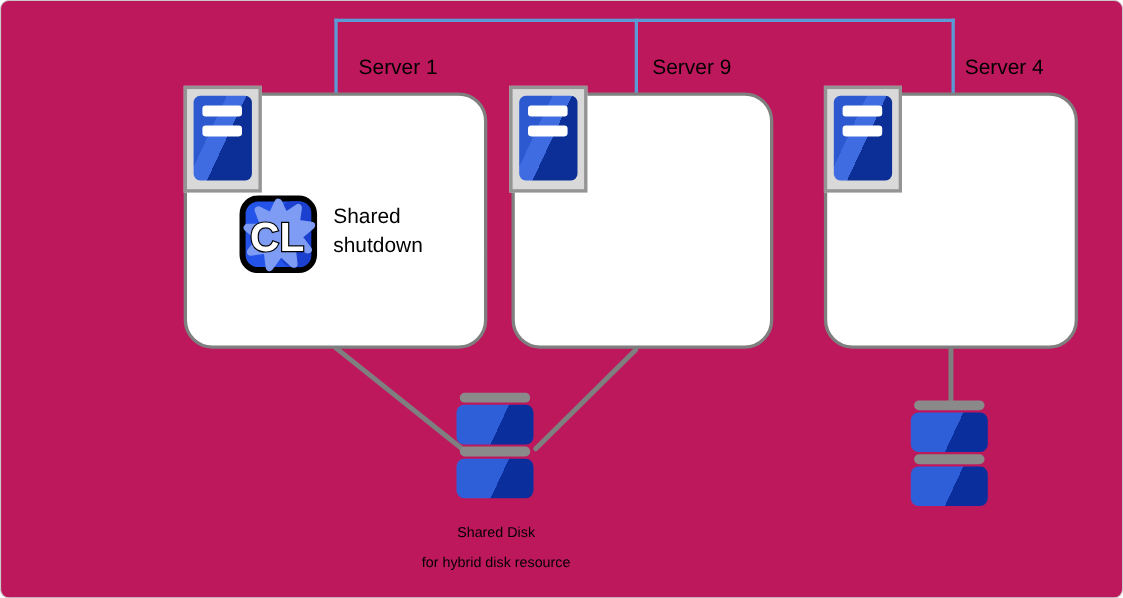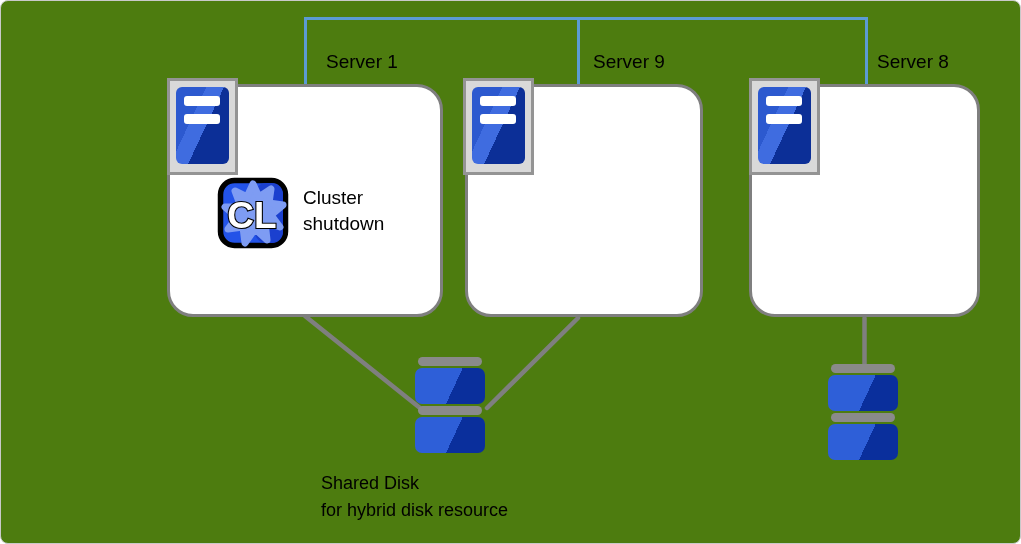--- a/index.html
+++ b/index.html
@@ -3,21 +3,21 @@
 <meta charset="utf-8">
 <style>
   * { margin: 0; padding: 0; box-sizing: border-box; }
   html, body { background: #fff; }
   body { font-family: "Liberation Sans", sans-serif; color: #000; }
 
   .canvas {
     position: relative;
     width: 1021px;
     height: 544px;
-    background: #4d7c0f;
+    background: #be185d;
     border: 1px solid #c9c9c9;
     border-radius: 8px;
     overflow: hidden;
   }
 
   .abs { position: absolute; }
 
   
   .conn-h { background: #5b9bd5; height: 3px; }
   .conn-v { background: #5b9bd5; width: 3px; }
@@ -97,22 +97,23 @@
     width: 70px;
     height: 36px;
     margin-bottom: 2px;
     border-radius: 7px;
     background: linear-gradient(115deg, #2e5fd8 0%, #2e5fd8 55%, #0a2f9c 55%);
   }
 
   .disk-label {
     position: absolute;
     top: 469px;
-    font-size: 18px;
+    font-size: 13px;
     line-height: 27px;
+    text-align: center;
     white-space: pre-line;
   }
 
   svg.overlay {
     position: absolute;
     left: 0;
     top: 0;
     pointer-events: none;
   }
 </style>
@@ -121,21 +122,21 @@
 
 <div class="canvas">
 
   <div class="abs conn-h" style="left:303px; top:16px; width:564px;"></div>
   <div class="abs conn-v" style="left:303px; top:16px; height:68px;"></div>
   <div class="abs conn-v" style="left:576px; top:16px; height:68px;"></div>
   <div class="abs conn-v" style="left:864px; top:16px; height:68px;"></div>
 
   <div class="server-label" style="left:325px;">Server 1</div>
   <div class="server-label" style="left:592px;">Server 9</div>
-  <div class="server-label" style="left:876px;">Server 8</div>
+  <div class="server-label" style="left:876px;">Server 4</div>
 
   <svg class="overlay" width="1021" height="544" viewBox="0 0 1021 544">
     <line x1="304" y1="315" x2="419" y2="407" stroke="#7f7f7f" stroke-width="4.5" stroke-linecap="round"></line>
     <line x1="577" y1="317" x2="486" y2="407" stroke="#7f7f7f" stroke-width="4.5" stroke-linecap="round"></line>
     <line x1="863.5" y1="317" x2="863.5" y2="368" stroke="#7f7f7f" stroke-width="4.5" stroke-linecap="round"></line>
   </svg>
 
   <div class="server-box" style="left:166px; width:276px;"></div>
   <div class="server-box" style="left:464px; width:238px;"></div>
   <div class="server-box" style="left:748px; width:231px;"></div>
@@ -158,21 +159,21 @@
       <div class="bar bar2"></div>
     </div>
   </div>
 
   <svg class="abs" style="left:216px; top:176px;" width="72" height="72" viewBox="0 0 72 72">
     <rect x="3.5" y="3.5" width="65" height="65" rx="14" fill="#2353e8" stroke="#000000" stroke-width="5.5"></rect>
     <rect x="38" y="6" width="28" height="60" rx="11" fill="#1b40cf"></rect>
     <polygon points="36,7 42,20 54,12 52,26 66,28 54,38 63,50 48,45 50,63 38,52 28,66 26,50 11,52 20,40 8,30 24,30 18,14 30,20" fill="#7e9cf3" stroke="#7e9cf3" stroke-width="7" stroke-linejoin="round"></polygon>
     <text x="35" y="51" text-anchor="middle" font-family="Liberation Sans, sans-serif" font-size="37" font-weight="bold" fill="#ffffff" stroke="#000000" stroke-width="2.2" paint-order="stroke">CL</text>
   </svg>
-  <div class="cluster-note">Cluster shutdown</div>
+  <div class="cluster-note">Shared shutdown</div>
 
   <div class="disk" style="left:414px; top:356px;">
     <div class="cap"></div>
     <div class="drum"></div>
     <div class="cap"></div>
     <div class="drum"></div>
   </div>
 
   <div class="disk" style="left:827px; top:363px;">
     <div class="cap"></div>

